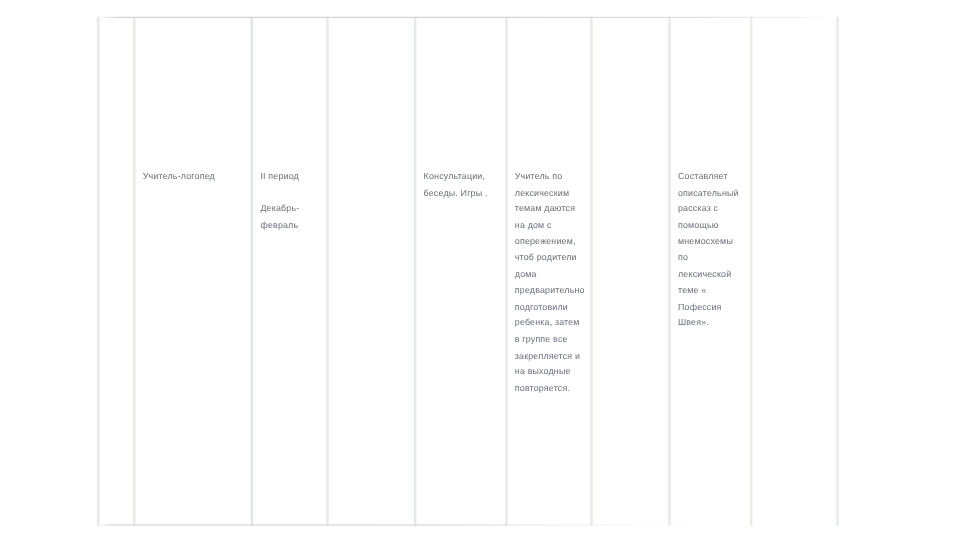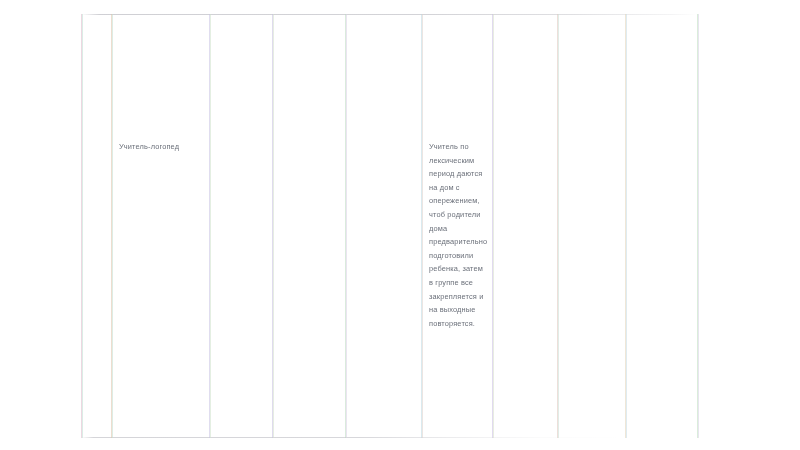--- a/index.html
+++ b/index.html
@@ -129,34 +129,55 @@
     </div>
     <div class="v-rule" style="left:616px;">
       <i class="a" style="background:#bddfbf;"></i>
         <i class="b" style="background:#d7d0e2;"></i>
     </div>
 
     <div class="cell" style="left:38px; top:126px; width:88px;">
       <p>Учитель-логопед</p>
     </div>
 
+    <div class="cell" style="left:136px; top:126px; width:52px;">
+      <p>II период</p>
+      <p class="gap">Декабрь-</p>
+      <p>февраль</p>
+    </div>
 
+    <div class="cell" style="left:272px; top:126px; width:68px;">
+      <p>Консультации,</p>
+      <p>беседы. Игры .</p>
+    </div>
 
     <div class="cell" style="left:348px; top:126px; width:64px;">
       <p>Учитель по</p>
       <p>лексическим</p>
-      <p>период даются</p>
+      <p>темам даются</p>
       <p>на дом с</p>
       <p>опережением,</p>
       <p>чтоб родители</p>
       <p>дома</p>
       <p>предварительно</p>
       <p>подготовили</p>
       <p>ребенка, затем</p>
       <p>в группе все</p>
       <p>закрепляется и</p>
       <p>на выходные</p>
       <p>повторяется.</p>
     </div>
 
+    <div class="cell" style="left:484px; top:126px; width:60px;">
+      <p>Составляет</p>
+      <p>описательный</p>
+      <p>рассказ с</p>
+      <p>помощью</p>
+      <p>мнемосхемы</p>
+      <p>по</p>
+      <p>лексической</p>
+      <p>теме «</p>
+      <p>Пофессия</p>
+      <p>Швея».</p>
+    </div>
 
   </div>
 </div>
 
 </body></html>

